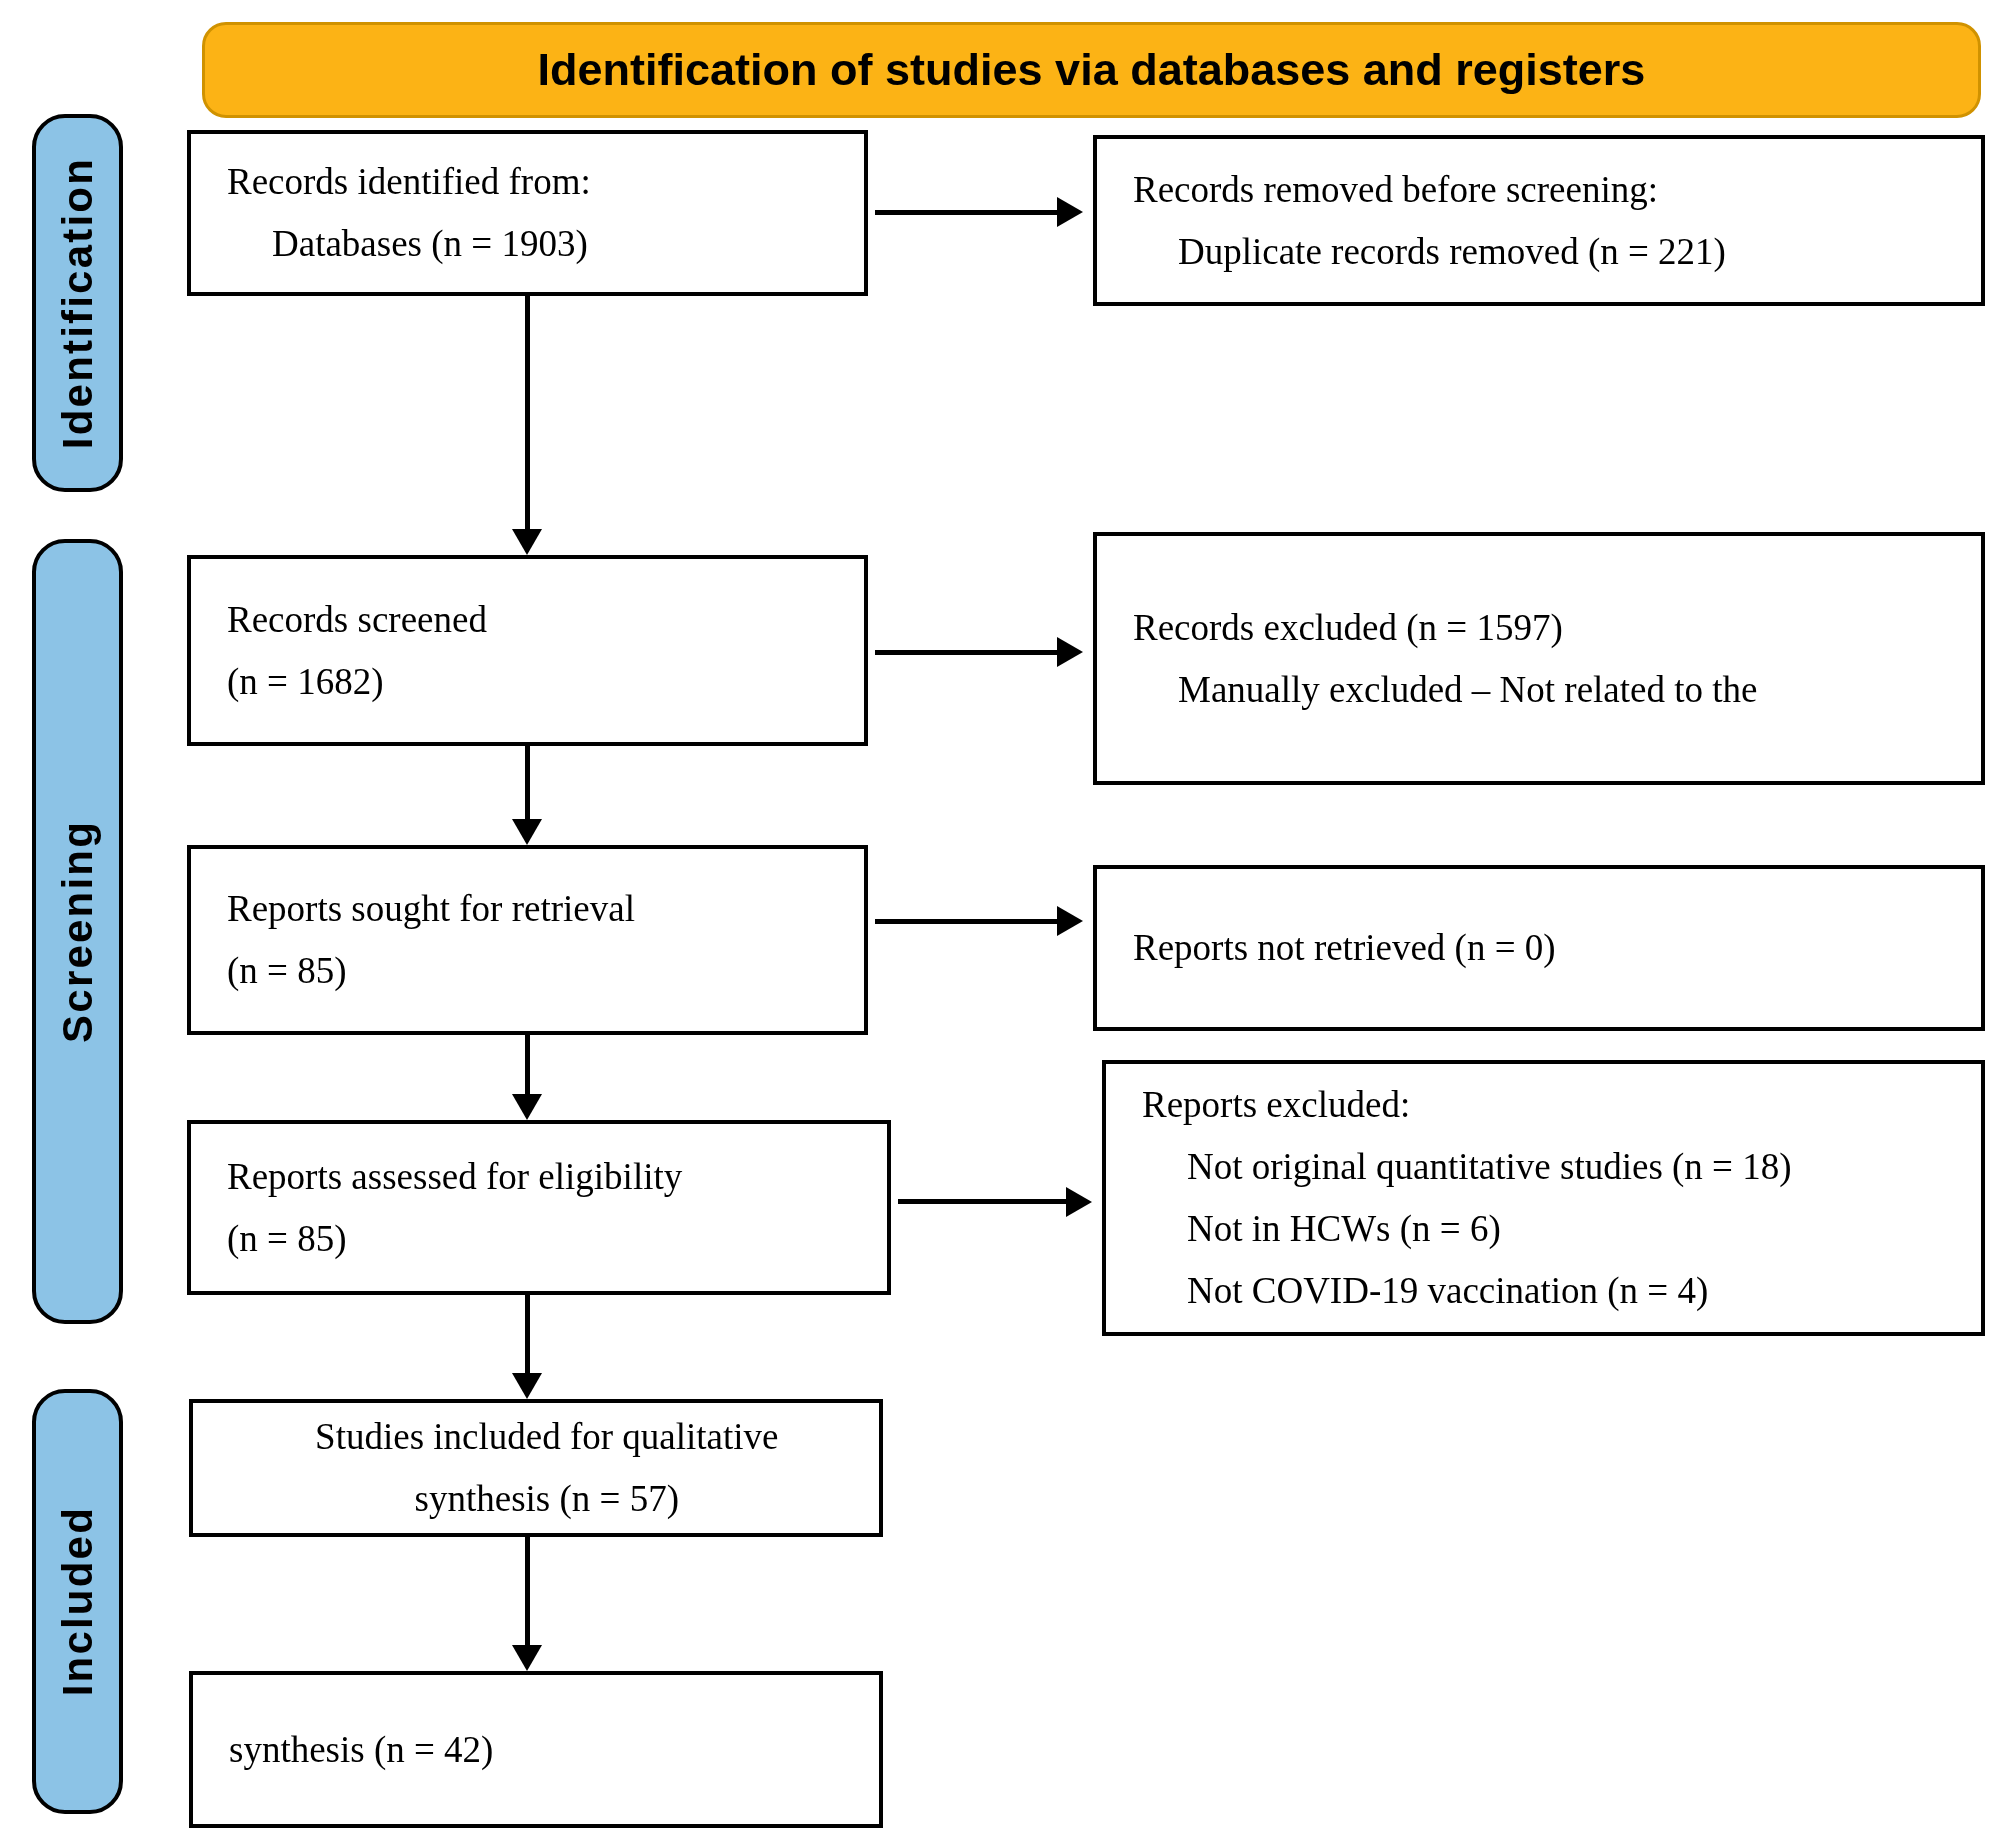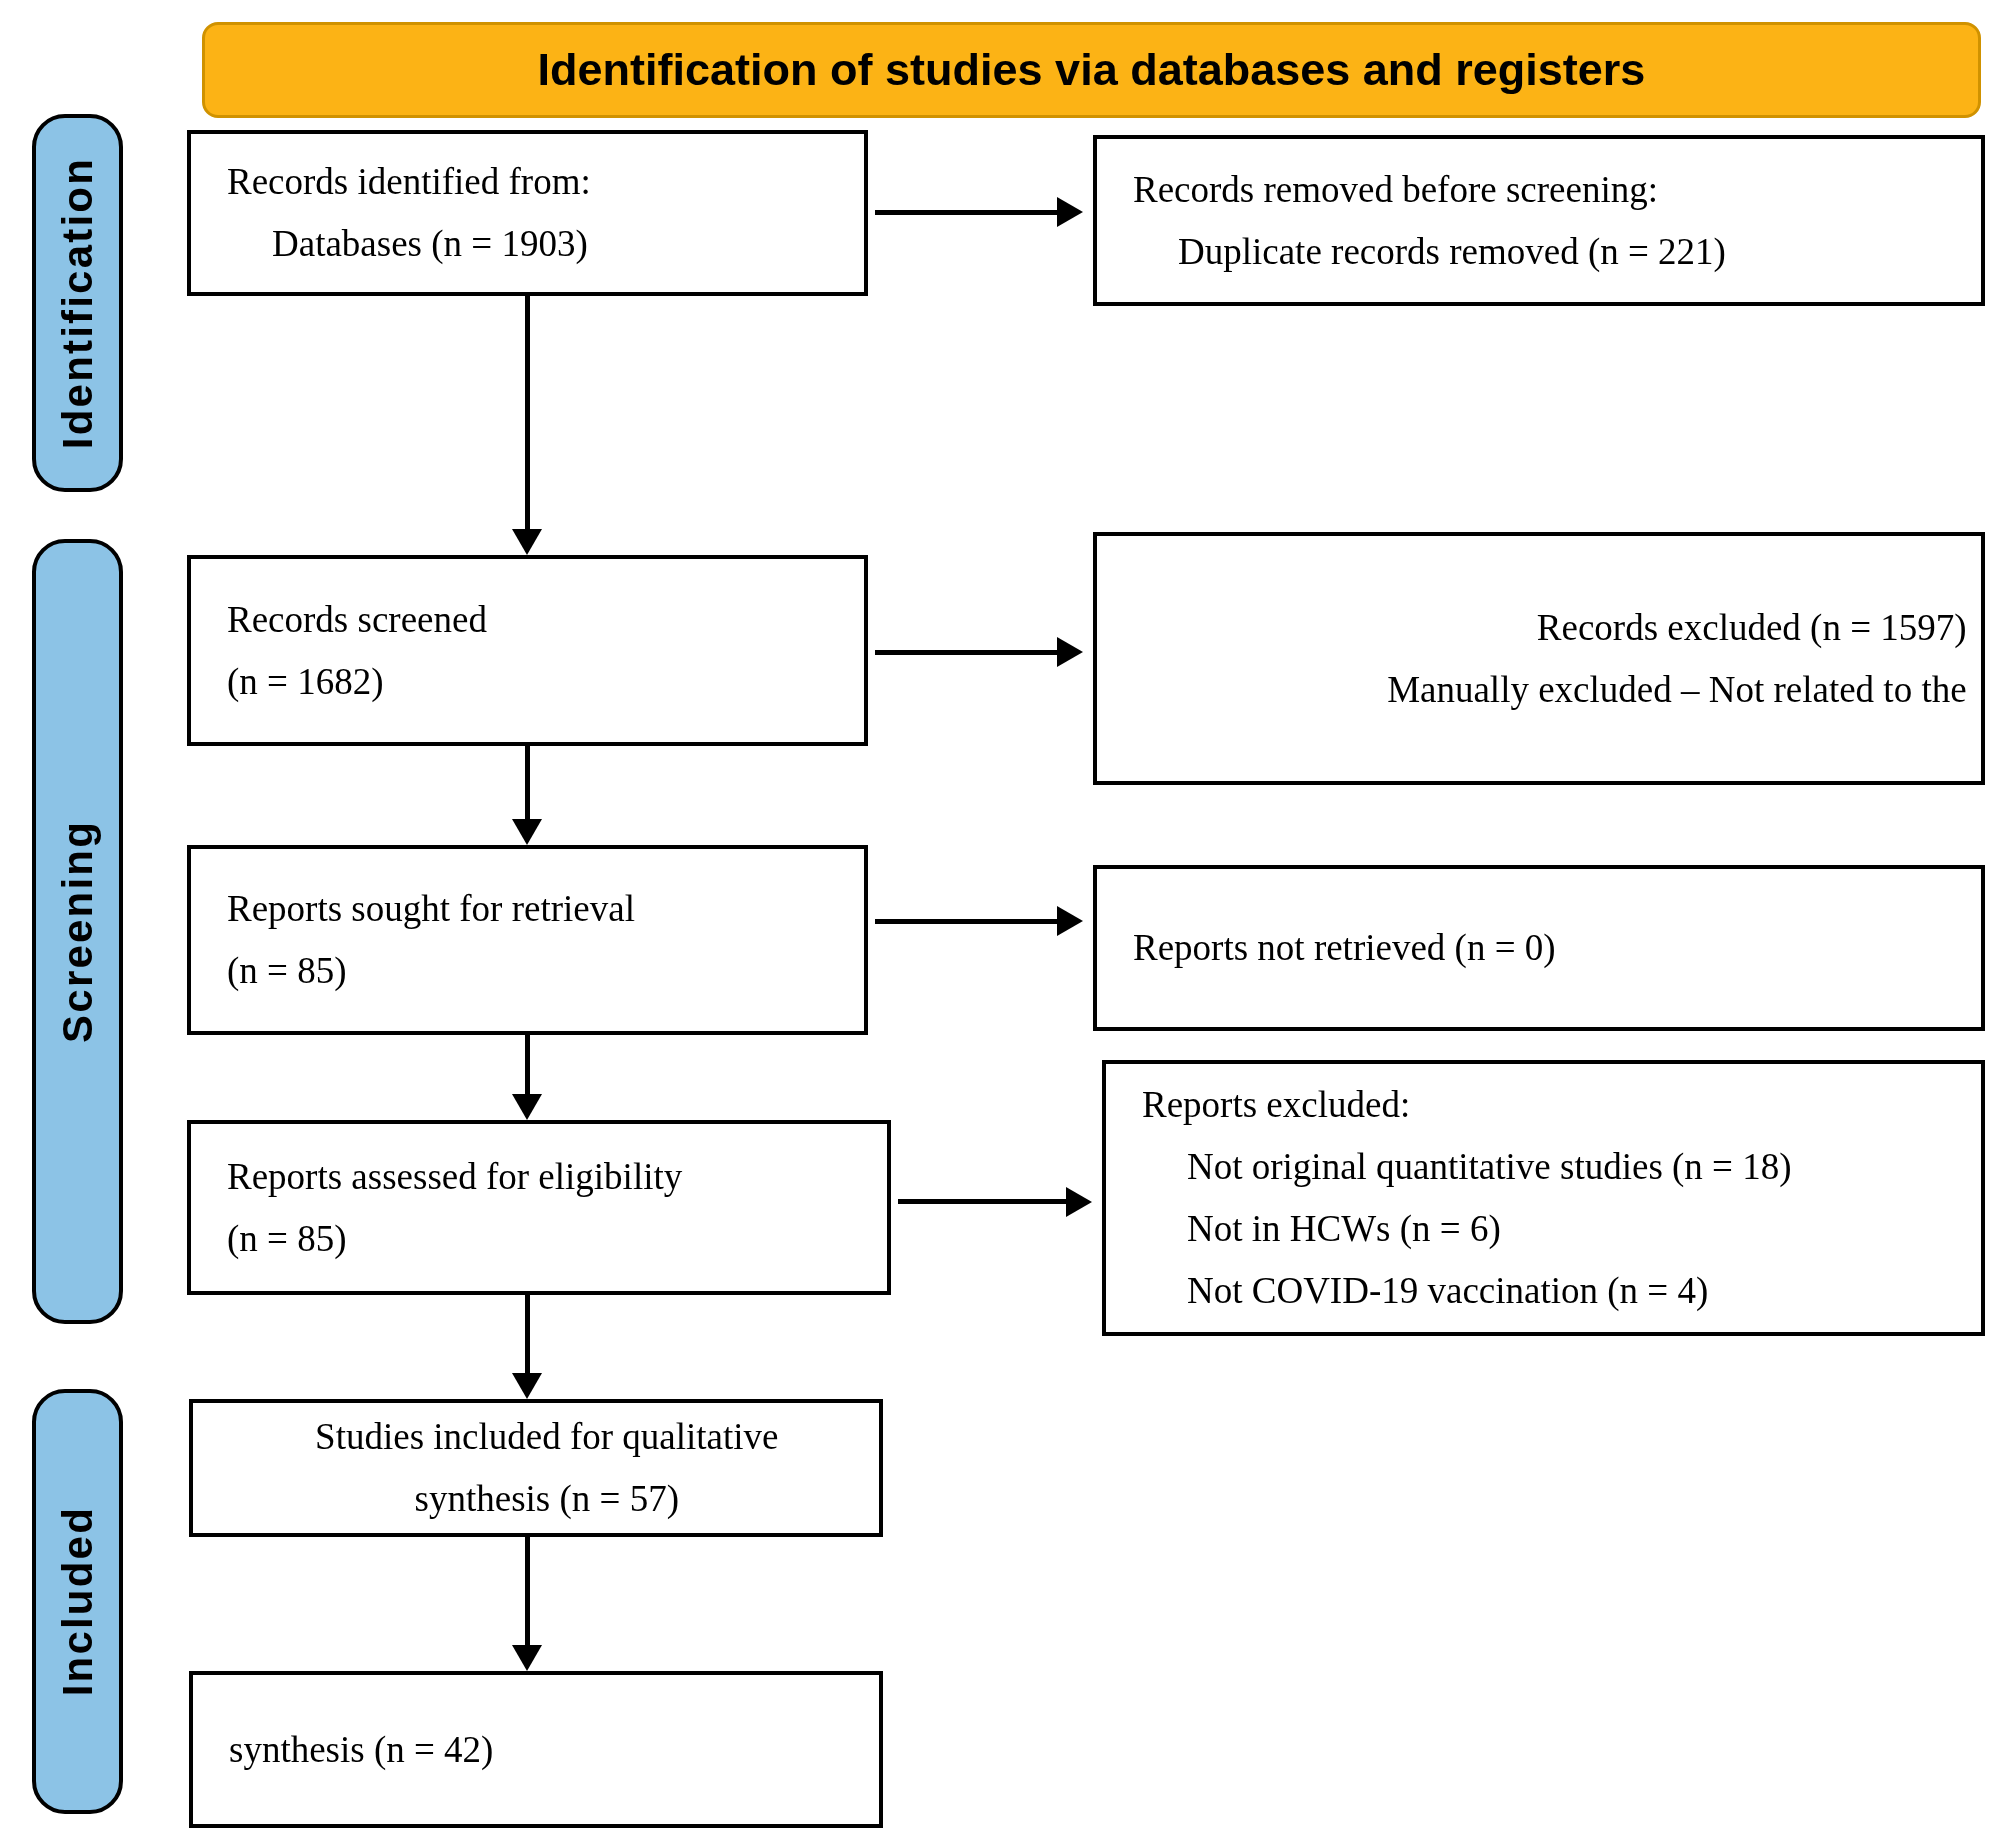--- a/index.html
+++ b/index.html
@@ -10,21 +10,21 @@
     background:#ffffff;
     font-family:"Liberation Serif", serif;
     overflow:hidden;
   }
   
   .banner{
     position:absolute;
     left:202px; top:21.6px; width:1779px; height:96px;
     background:#FCB315;
     border:3.6px solid #D09200;
-    border-radius:16px;
+    border-radius:24px;
     box-sizing:border-box;
     display:flex; align-items:center; justify-content:center;
     font-family:"Liberation Sans", sans-serif;
     font-weight:bold;
     font-size:45px;
     color:#000000;
   }
   
   .pill{
     position:absolute;
@@ -123,21 +123,21 @@
 
   <div class="box" style="left:189px;top:1671px;width:694px;height:157px;">
     <div class="line">synthesis (n = 42)</div>
   </div>
 
   <div class="box" style="left:1093px;top:135px;width:892px;height:171px;padding-left:36px;">
     <div class="line">Records removed before screening:</div>
     <div class="line indent">Duplicate records removed (n = 221)</div>
   </div>
 
-  <div class="box" style="left:1093px;top:532px;width:892px;height:253px;align-items:flex-end;">
+  <div class="box" style="left:1093px;top:532px;width:892px;height:253px;">
     <div class="line">Records excluded (n = 1597)</div>
     <div class="line indent">Manually excluded – Not related to the</div>
   </div>
 
   <div class="box" style="left:1093px;top:865px;width:892px;height:166px;">
     <div class="line">Reports not retrieved (n = 0)</div>
   </div>
 
   <div class="box" style="left:1102px;top:1060px;width:883px;height:276px;">
     <div class="line">Reports excluded:</div>

